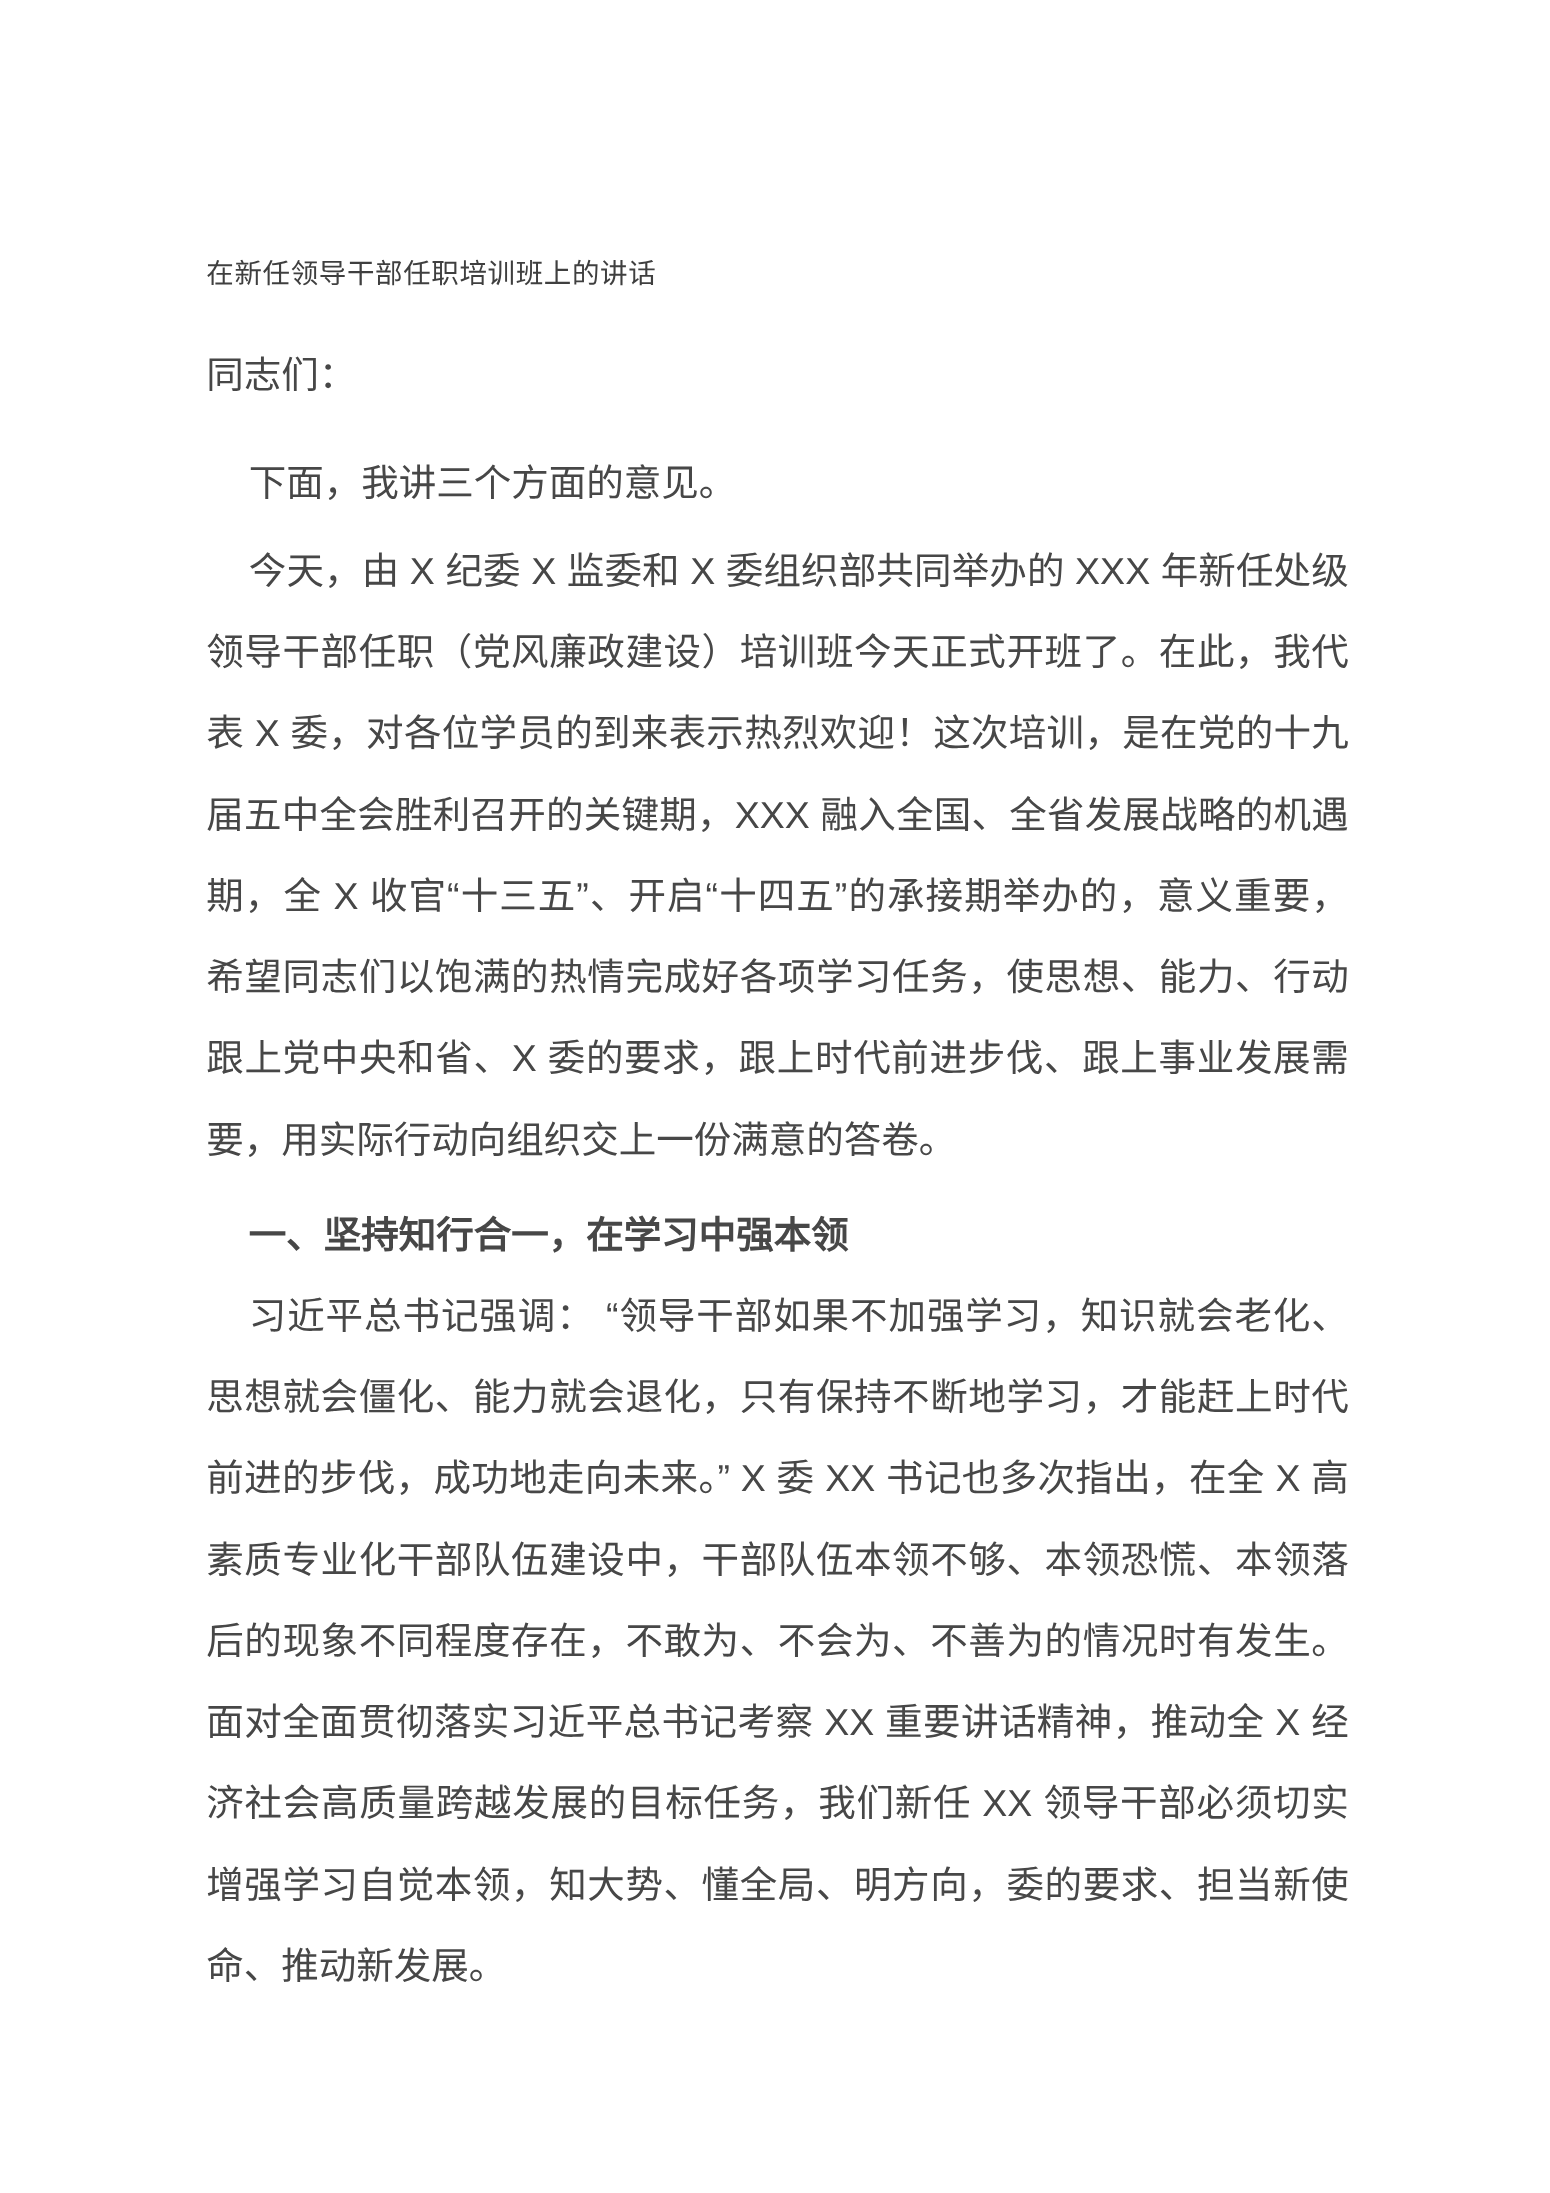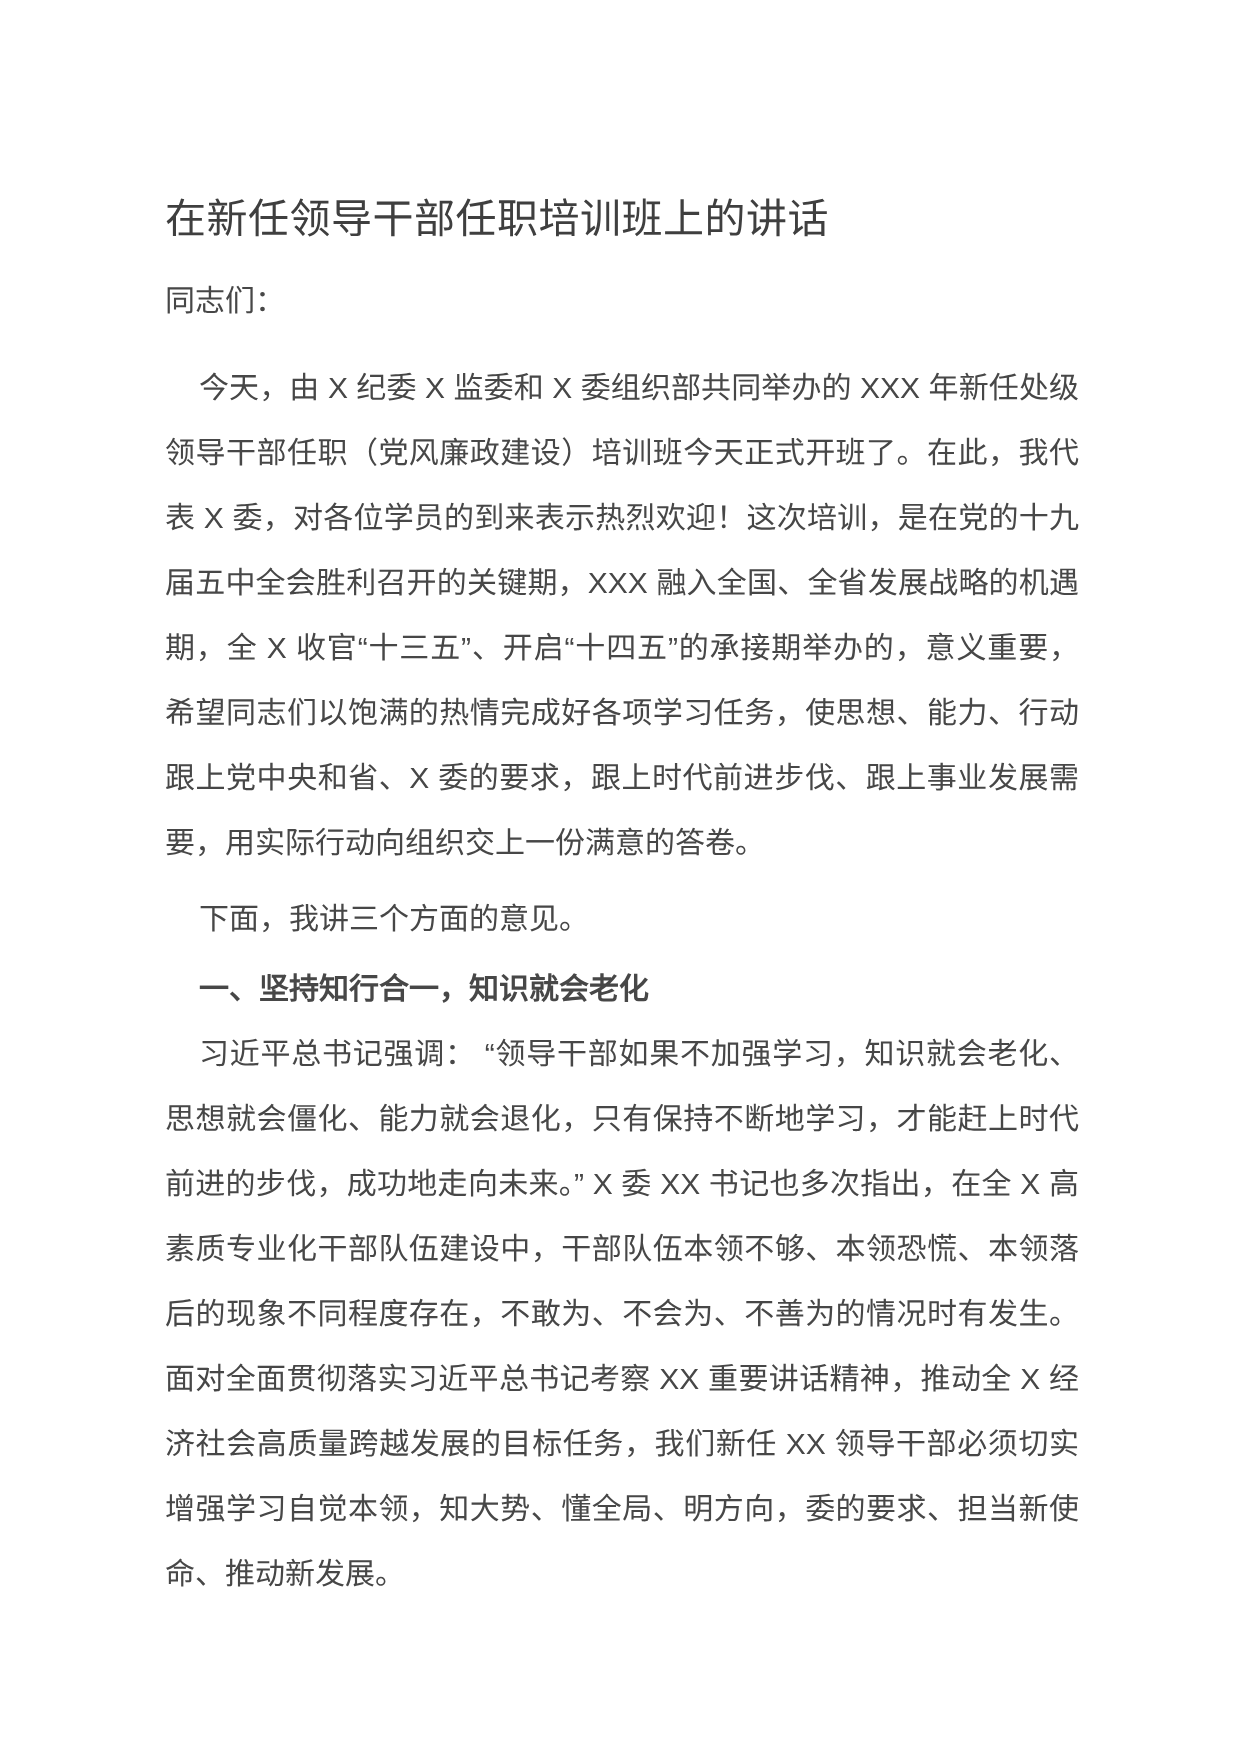--- a/index.html
+++ b/index.html
@@ -16,21 +16,21 @@
   }
   .page {
     position: relative;
     box-sizing: border-box;
     width: 1240px;
     height: 1754px;
     background: #ffffff;
     padding: 196px 161px 0 165px;
   }
   .doc-title {
-    font-size: 41px;
+    font-size: 22px;
     line-height: 46px;
     font-weight: 400;
     color: #3f3f3f;
     margin: 0 0 26px 0;
     letter-spacing: 0.5px;
   }
   .para {
     font-size: 30px;
     line-height: 65px;
     margin: 0;
@@ -60,21 +60,21 @@
 </style>
 </head>
 <body>
 
 <div class="page">
 
   <h1 class="doc-title">在新任领导干部任职培训班上的讲话</h1>
 
   <p class="para salutation">同志们：</p>
 
+  <p class="para indent para-transition">下面，我讲三个方面的意见。</p>
+
   <p class="para indent para-intro">今天，由 X 纪委 X 监委和 X 委组织部共同举办的 XXX 年新任处级领导干部任职（党风廉政建设）培训班今天正式开班了。在此，我代表 X 委，对各位学员的到来表示热烈欢迎！这次培训，是在党的十九届五中全会胜利召开的关键期，XXX 融入全国、全省发展战略的机遇期，全 X 收官“十三五”、开启“十四五”的承接期举办的，意义重要，希望同志们以饱满的热情完成好各项学习任务，使思想、能力、行动跟上党中央和省、X 委的要求，跟上时代前进步伐、跟上事业发展需要，用实际行动向组织交上一份满意的答卷。</p>
 
-  <p class="para indent para-transition">下面，我讲三个方面的意见。</p>
-
-  <p class="para indent section-heading">一、坚持知行合一，知识就会老化</p>
+  <p class="para indent section-heading">一、坚持知行合一，在学习中强本领</p>
 
   <p class="para indent">习近平总书记强调： “领导干部如果不加强学习，知识就会老化、思想就会僵化、能力就会退化，只有保持不断地学习，才能赶上时代前进的步伐，成功地走向未来。” X 委 XX 书记也多次指出，在全 X 高素质专业化干部队伍建设中，干部队伍本领不够、本领恐慌、本领落后的现象不同程度存在，不敢为、不会为、不善为的情况时有发生。面对全面贯彻落实习近平总书记考察 XX 重要讲话精神，推动全 X 经济社会高质量跨越发展的目标任务，我们新任 XX 领导干部必须切实增强学习自觉本领，知大势、懂全局、明方向，委的要求、担当新使命、推动新发展。</p>
 
 </div>
 
 </body></html>

